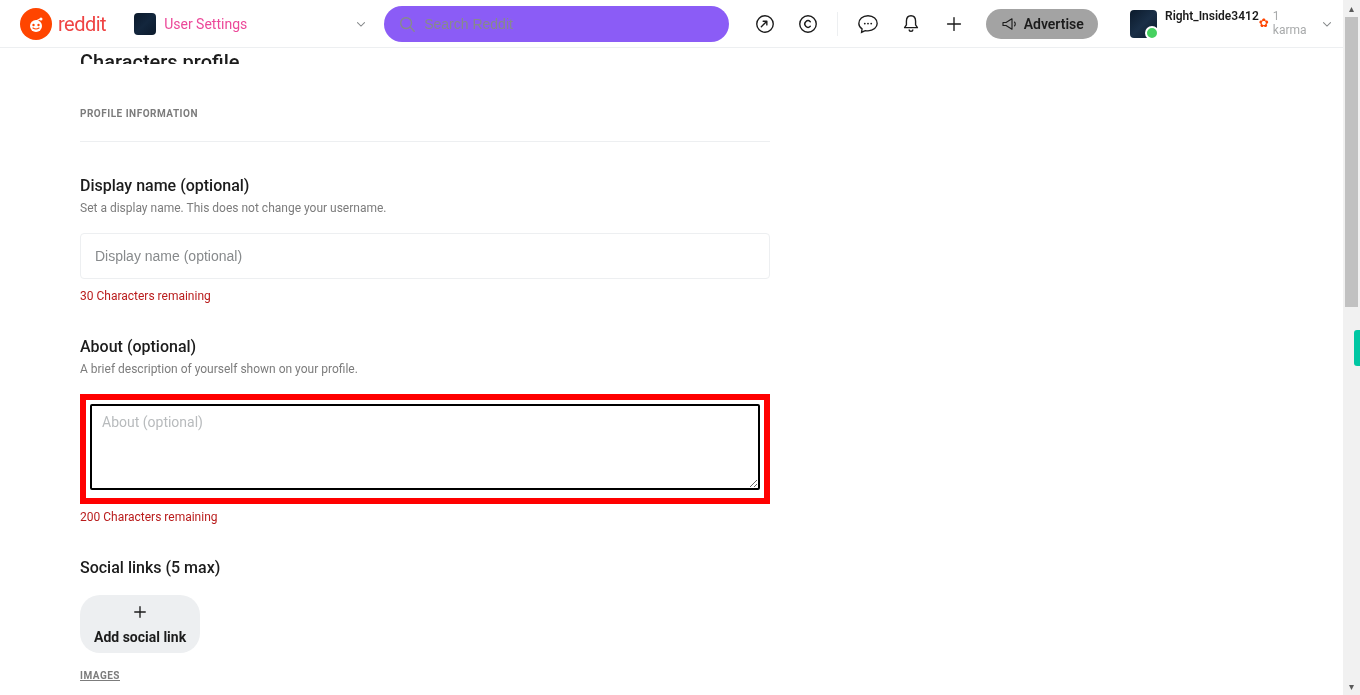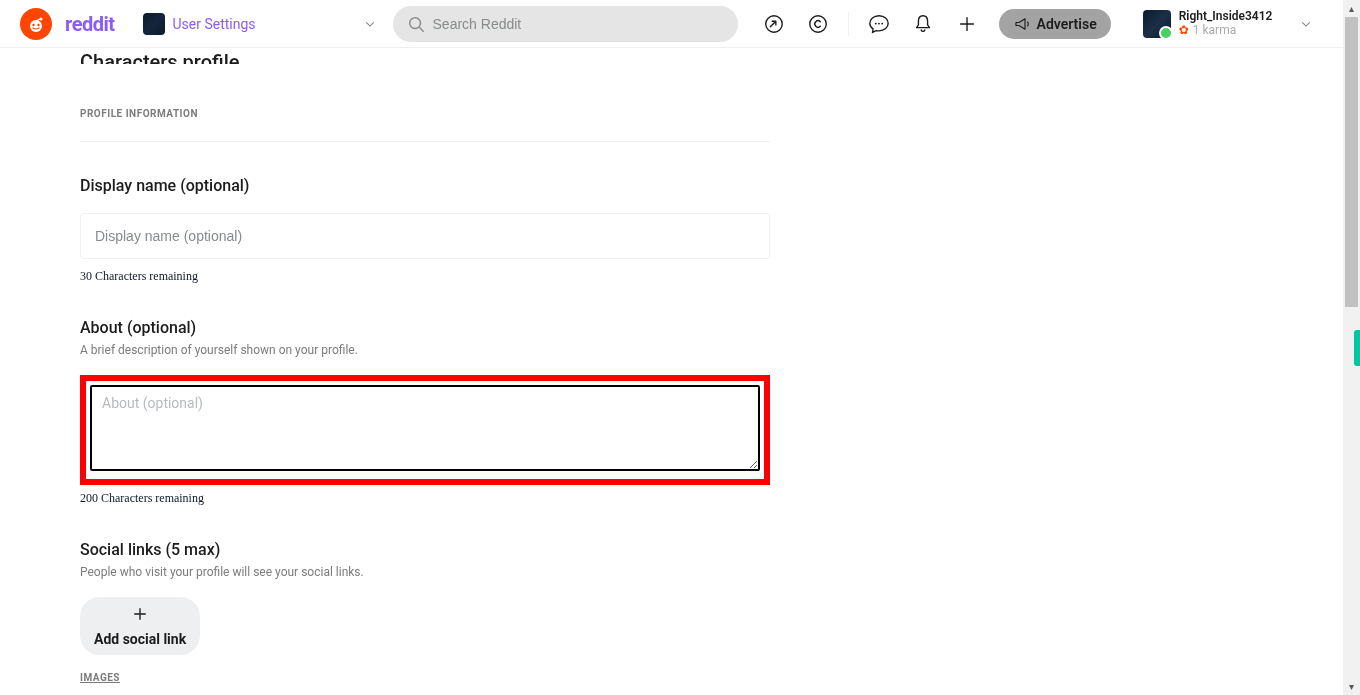--- a/index.html
+++ b/index.html
@@ -68,54 +68,53 @@
   .logo-circle {
     width: 32px;
     height: 32px;
     border-radius: 50%;
     background: #ff4500;
     display:flex;
     align-items:center;
     justify-content:center;
   }
   .logo-text {
-    font-weight: 700;
+    font-weight: 400;
     font-size: 20px;
     letter-spacing: -0.5px;
-    color:#8b5cf6;
-    margin-left:7px;
+    color:#ef4444;
   }
   .community-dropdown {
     display:flex;
     align-items:center;
     gap:8px;
     margin-left: 20px;
     min-width: 250px;
     padding: 4px 8px;
     cursor:pointer;
   }
   .community-avatar {
     width: 22px;
     height: 22px;
     border-radius: 4px;
     background: linear-gradient(135deg,#0b1a2b,#13263d,#0b1a2b);
   }
   .community-label {
     font-size: 14px;
-    color:#8b5cf6;
+    color:#ec4899;
     flex:1;
   }
   .chevron {
     color:#878a8c;
   }
   .searchbar {
     flex-shrink:0;
     width: 345px;
     height: 36px;
-    background: #e5e5e5;
+    background: #8b5cf6;
     border-radius: 20px;
     display:flex;
     align-items:center;
     padding: 0 14px;
     gap:8px;
     margin-left: 8px;
   }
   .searchbar input {
     border:none;
     background:transparent;
@@ -178,21 +177,21 @@
     content:"";
     position:absolute;
     right:-2px;
     bottom:-2px;
     width:10px;
     height:10px;
     border-radius:50%;
     background:#46d160;
     border:2px solid #fff;
   }
-  .user-meta { display:flex; flex-direction:column; line-height:1.1; }
+  .user-meta { display:flex; flex-direction:row; line-height:1.1; }
   .user-name { font-size:12px; font-weight:600; }
   .user-karma { font-size:12px; color:#a8aaab; display:flex; align-items:center; gap:4px;}
   .karma-icon { color:#ff4500; font-size:12px;}
   
   .page {
     width: 1343px;
     padding-top: 0;
   }
   .content {
     width: 690px;
@@ -235,23 +234,22 @@
     margin-top: 18px;
     border: 1px solid #edeff1;
     border-radius: 4px;
     padding: 0 14px;
     font-size: 14px;
     outline:none;
   }
   .text-input::placeholder { color:#878a8c; }
   .char-remaining {
     font-size:12px;
-    color:#0f172a;
+    color:#b91c1c;
     margin-top: 10px;
-    font-family: Liberation Serif, serif;
   }
   .about-wrap {
     margin-top: 18px;
     border: 6px solid #ff0000;
     padding: 4px;
   }
   .about-textarea {
     width:100%;
     height: 86px;
     border: 2px solid #000000;
@@ -381,36 +379,36 @@
   <div class="content">
 
     <div class="cut-title">
       <span style="transform:translateY(10px)">Characters profile</span>
     </div>
 
     <div class="section-label">PROFILE INFORMATION</div>
 
     <div class="field">
       <div class="field-title">Display name (optional)</div>
+      <div class="field-desc">Set a display name. This does not change your username.</div>
       <input class="text-input" type="text" placeholder="Display name (optional)" style="">
       <div class="char-remaining">30 Characters remaining</div>
     </div>
 
     <div class="field">
       <div class="field-title">About (optional)</div>
       <div class="field-desc">A brief description of yourself shown on your profile.</div>
       <div class="about-wrap">
         <textarea class="about-textarea" placeholder="About (optional)" style=""></textarea>
       </div>
       <div class="char-remaining" style="margin-top:6px">200 Characters remaining</div>
     </div>
 
     <div class="field">
       <div class="field-title">Social links (5 max)</div>
-      <div class="field-desc">People who visit your profile will see your social links.</div>
       <div class="add-social-btn">
         <span>
           <svg width="18" height="18" viewBox="0 0 24 24">
               <path d="M12 5 L12 19 M5 12 L19 12" stroke="#1c1c1c" stroke-width="1.8" stroke-linecap="round"></path>
             </svg>
         </span>
         <span>Add social link</span>
       </div>
     </div>
 

